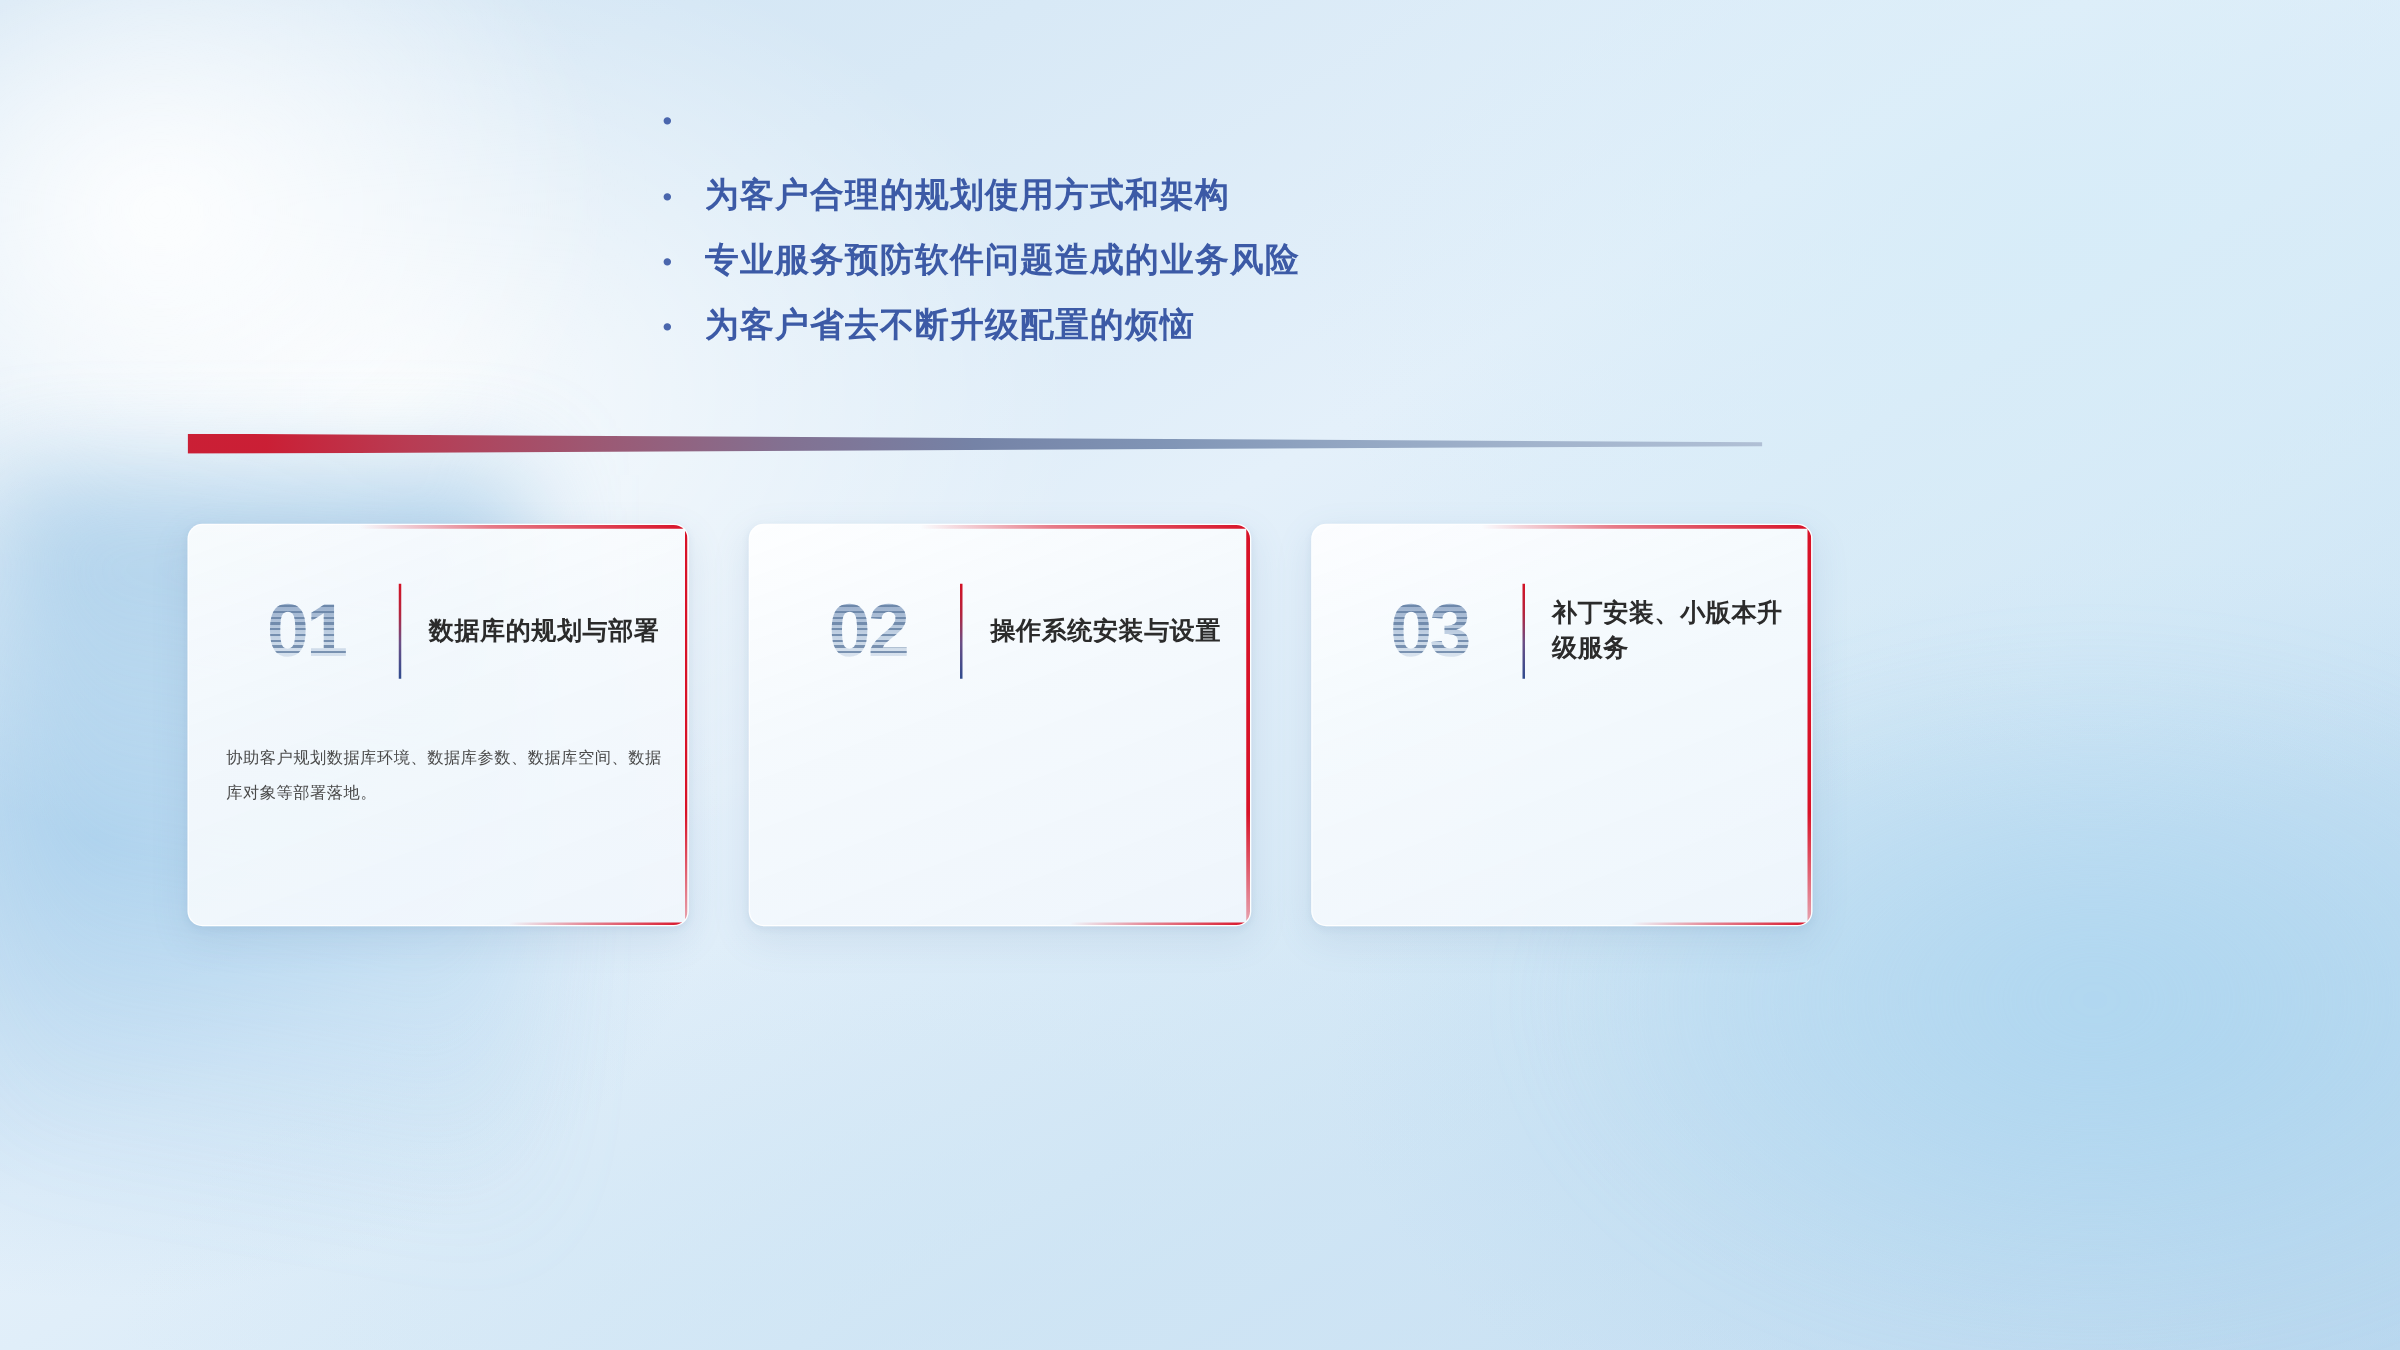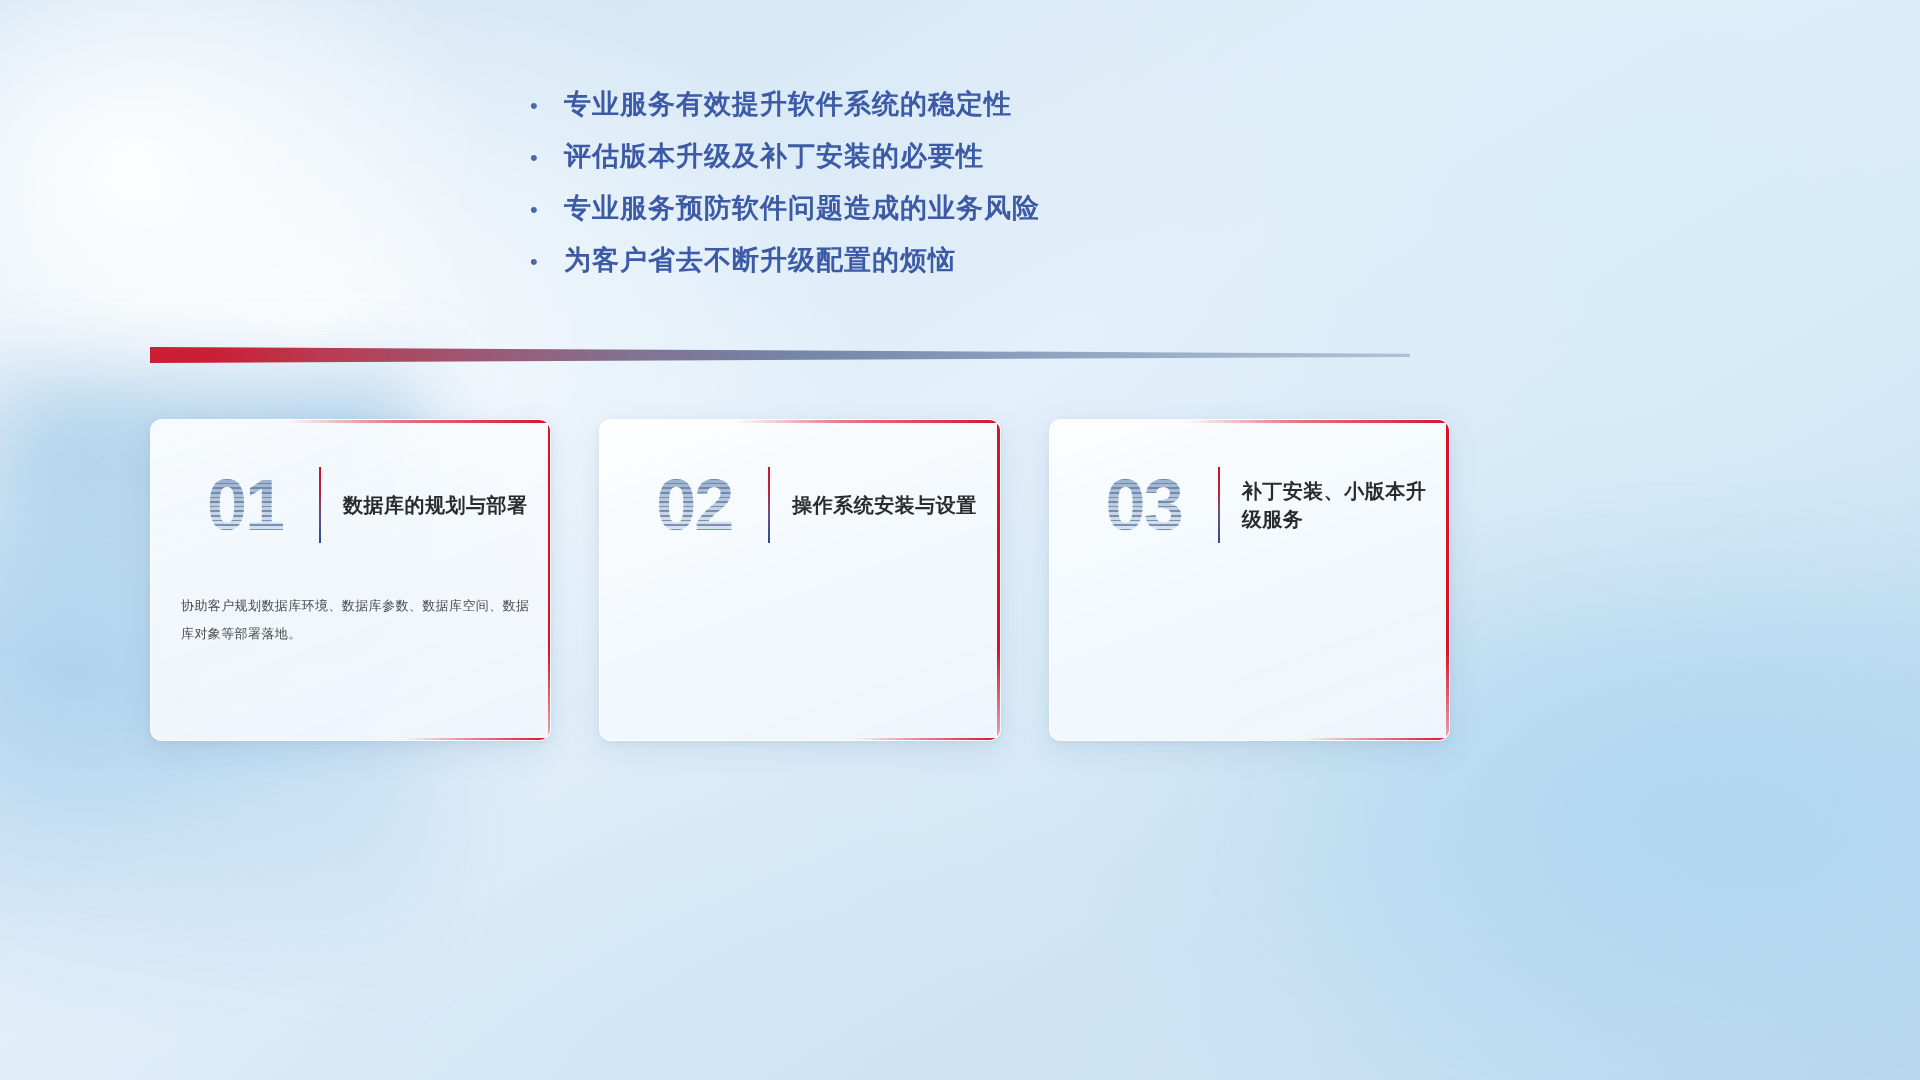--- a/index.html
+++ b/index.html
@@ -133,21 +133,21 @@
     width: 100%;
     height: 118px;
     display: flex;
     align-items: center;
   }
   .card-number {
     position: relative;
     width: 140px;
     flex: 0 0 140px;
     margin-left: 24px;
-    font-size: 72px;
+    font-size: 60px;
     font-weight: 700;
     line-height: 1;
     letter-spacing: -2px;
     text-align: center;
     
     color: transparent;
     background-image: repeating-linear-gradient(
         180deg,
         rgba(96,124,160,0.78) 0px,
         rgba(96,124,160,0.78) 1.6px,
@@ -188,25 +188,24 @@
 </head>
 <body>
 
 <div class="bg-glow-a"></div>
 <div class="bg-glow-b"></div>
 <div class="bg-glow-c"></div>
 
 <div class="bullets">
   <div class="bullet-row">
     <span class="bullet-dot">•</span>
-    <span class="bullet-text">专业服务有效提升软件系统的稳定性</span>
-  </div>
-  <div class="bullet-row">
-    <span class="bullet-dot">•</span>
-    <span class="bullet-text">评估版本升级及补丁安装的必要性</span>
+  </div>
+  <div class="bullet-row">
+    <span class="bullet-dot">•</span>
+    <span class="bullet-text">为客户合理的规划使用方式和架构</span>
   </div>
   <div class="bullet-row">
     <span class="bullet-dot">•</span>
     <span class="bullet-text">专业服务预防软件问题造成的业务风险</span>
   </div>
   <div class="bullet-row">
     <span class="bullet-dot">•</span>
     <span class="bullet-text">为客户省去不断升级配置的烦恼</span>
   </div>
 </div>

